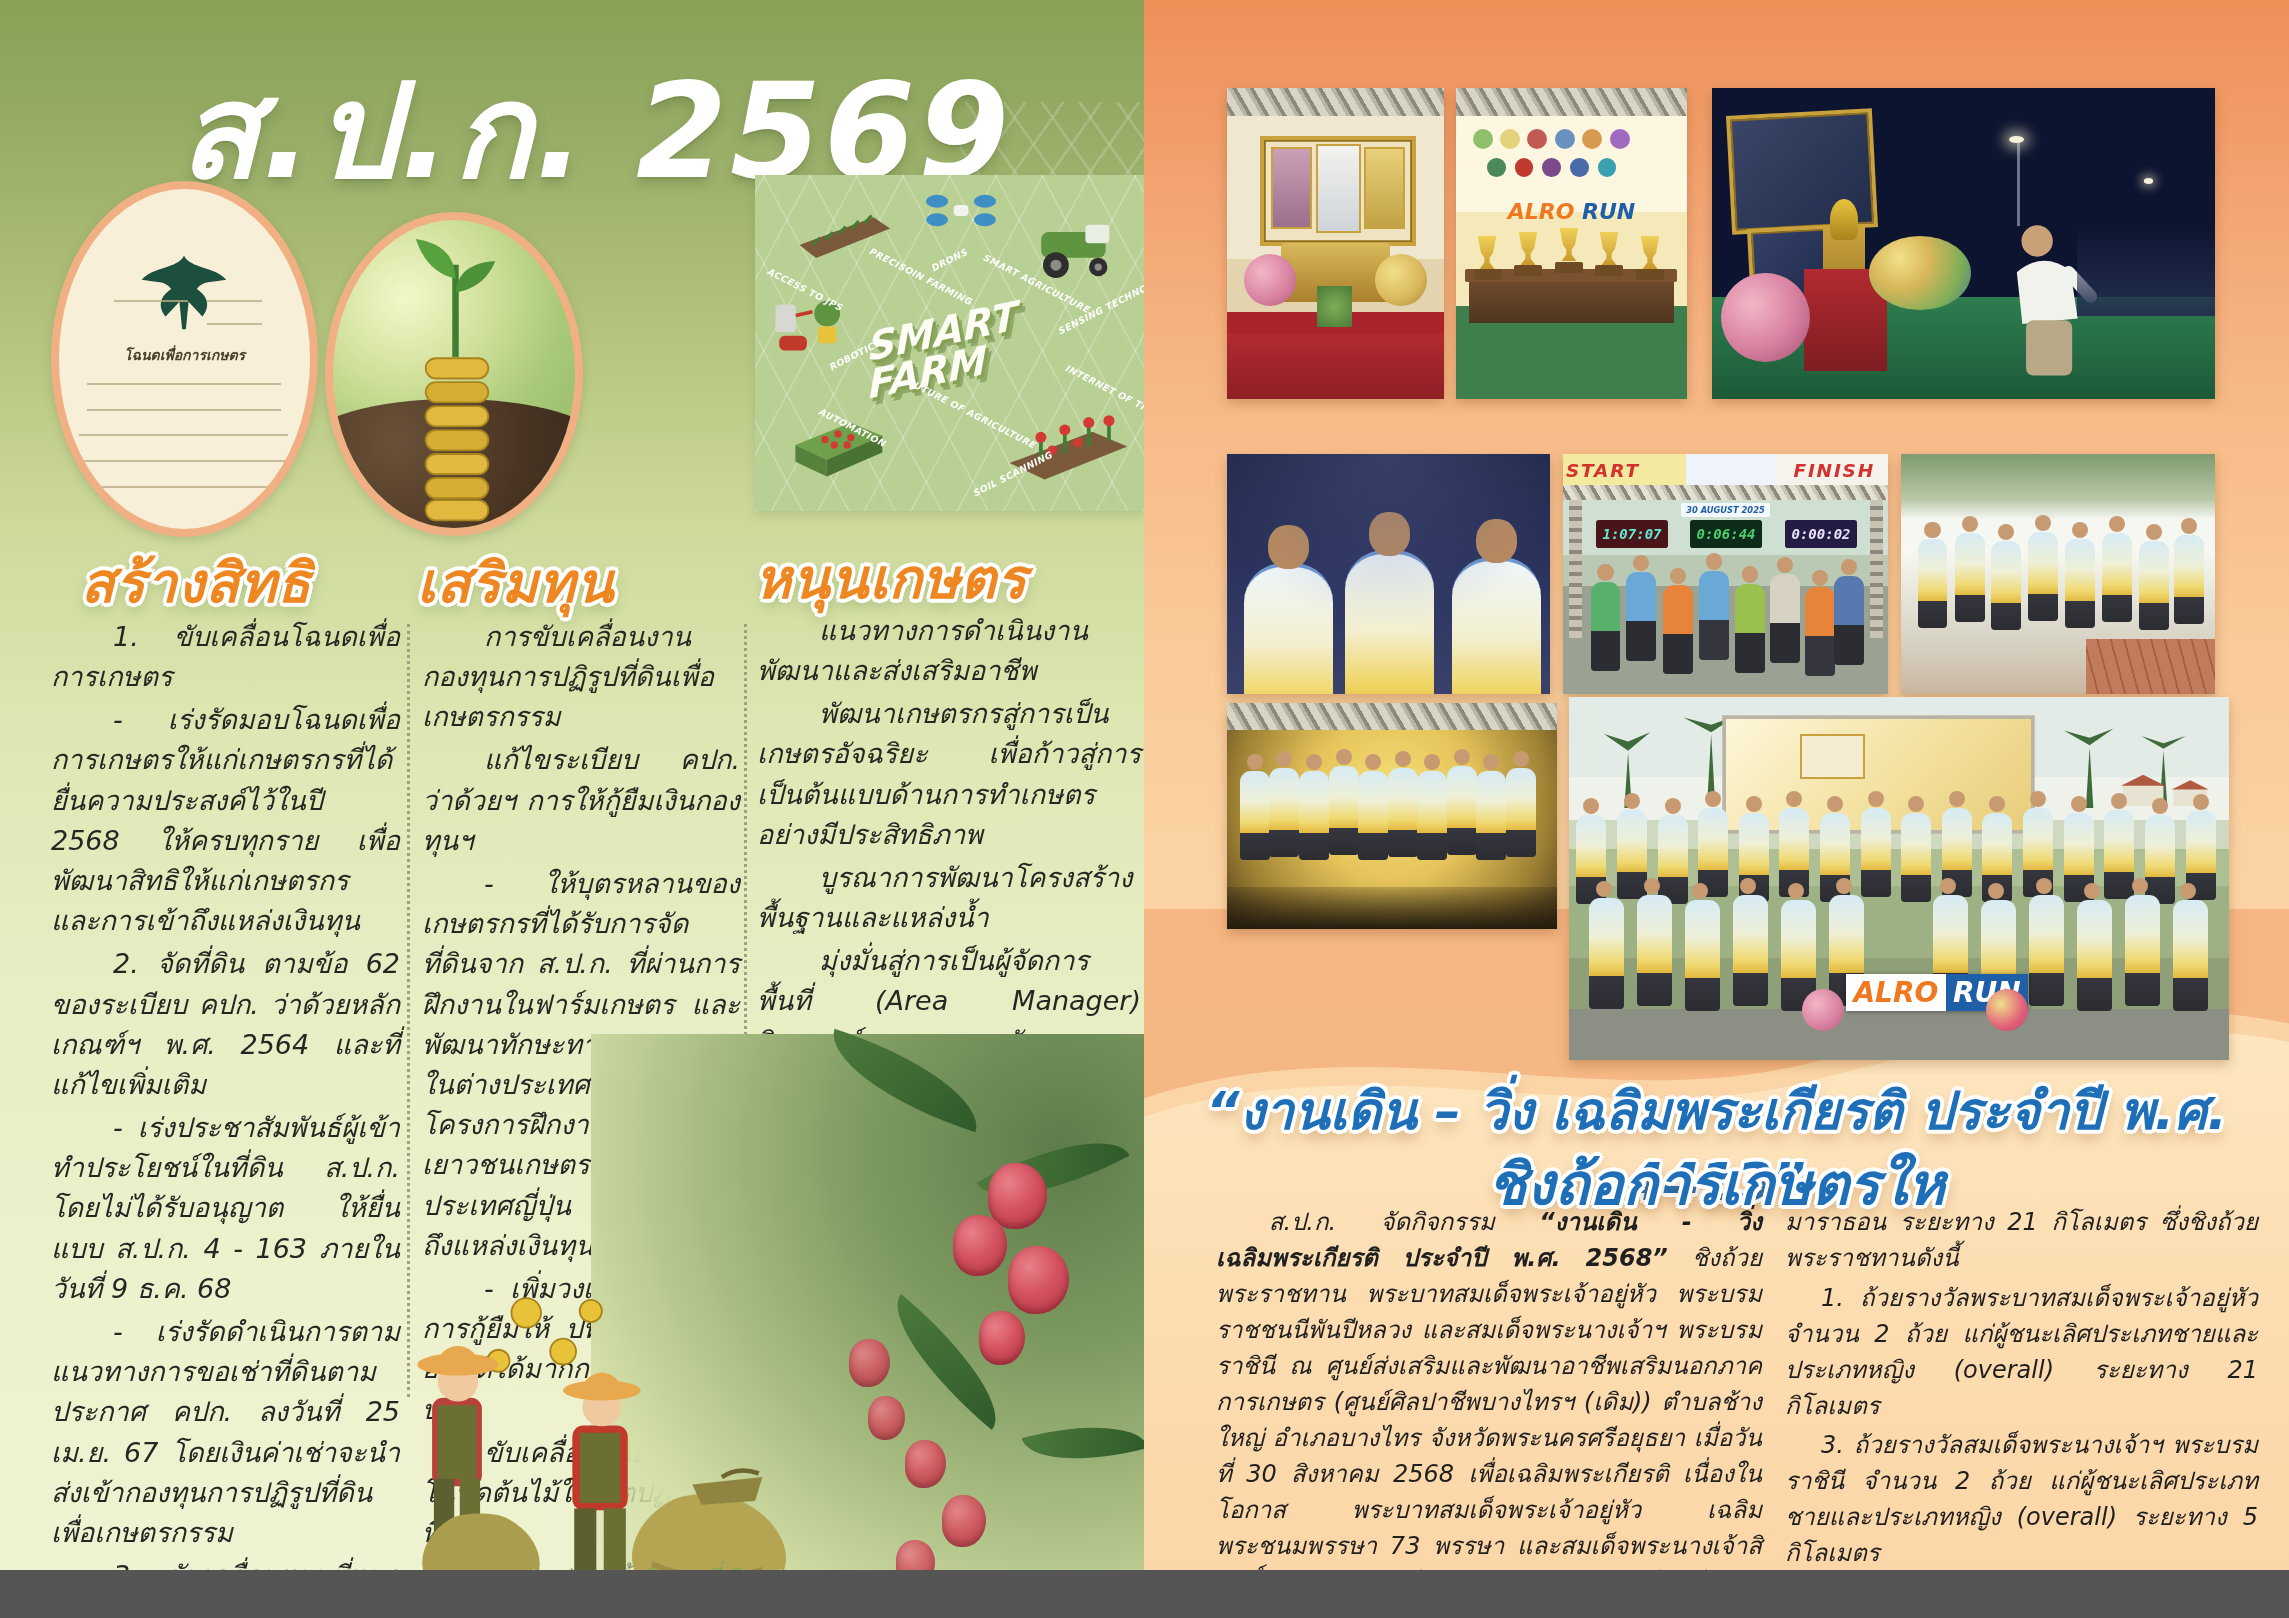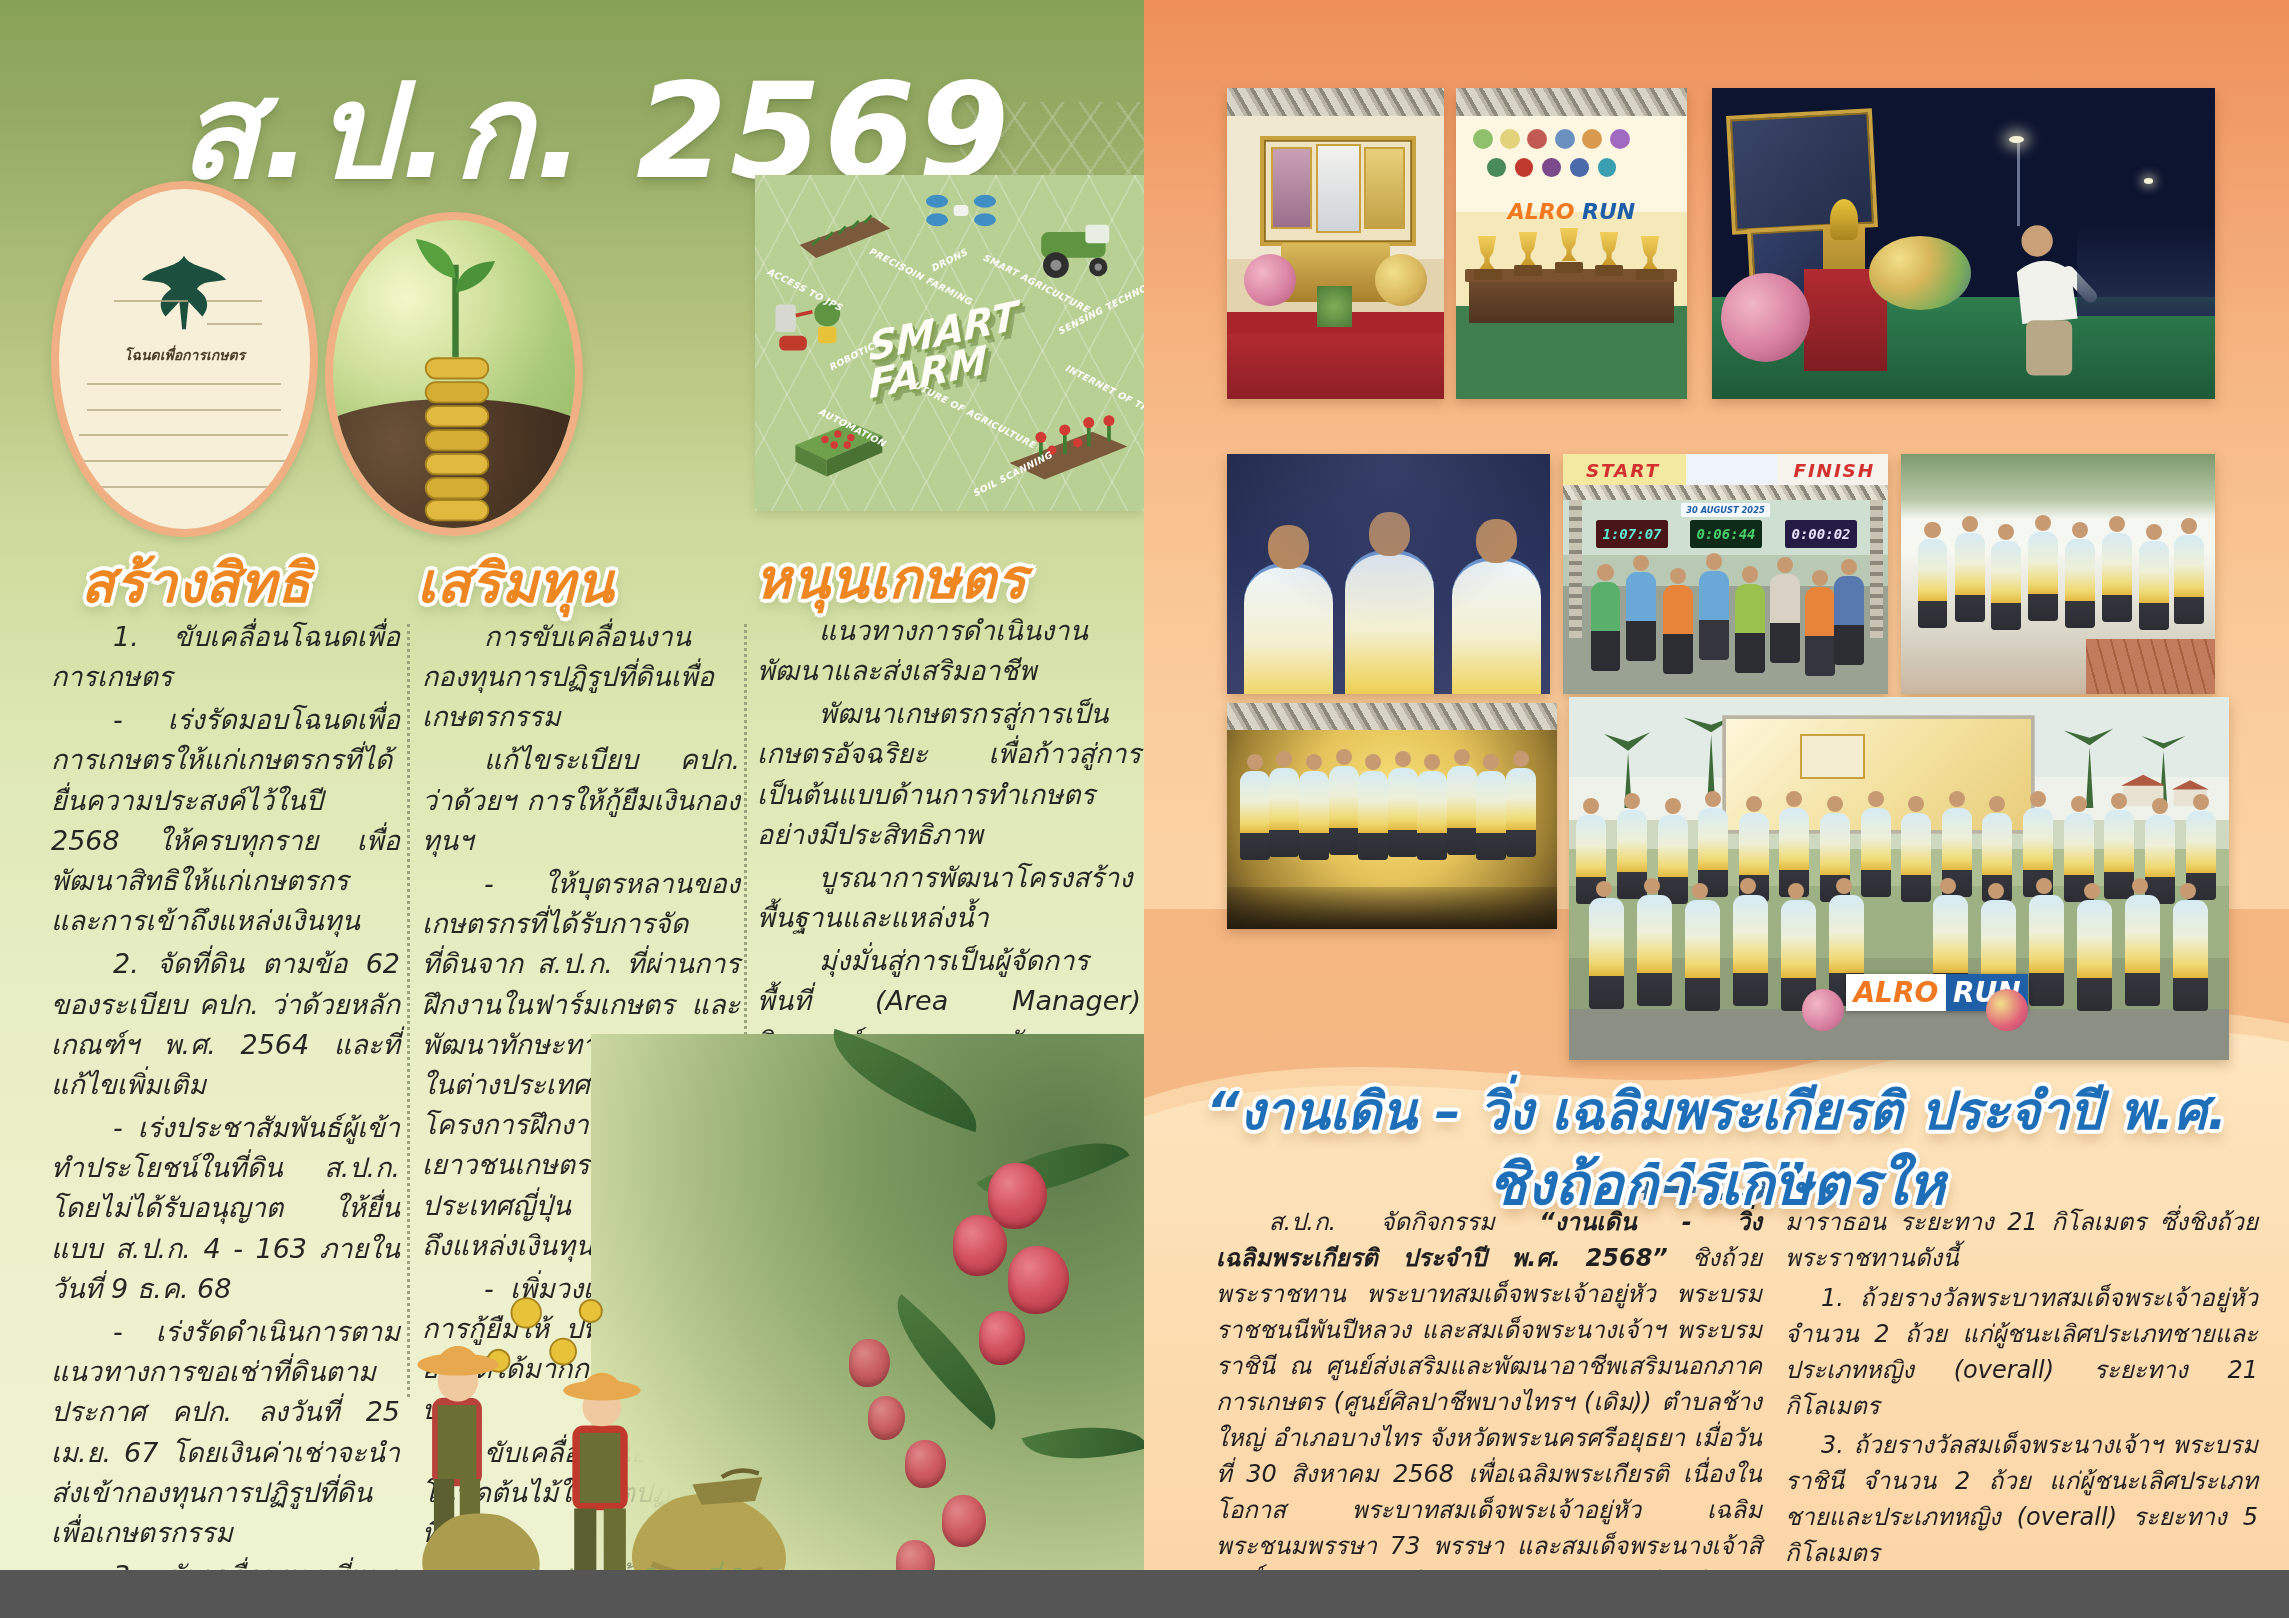--- a/index.html
+++ b/index.html
@@ -436,21 +436,21 @@
 
     <div id="photo-men-night" class="photo">
       <div class="bigman" style="left:16.6px;top:109px"></div>
       <div class="bigman" style="left:118px;top:96px"></div>
       <div class="bigman" style="left:225px;top:103px"></div>
       <div style="position:absolute;left:0;top:0;width:100%;height:100%;background:radial-gradient(circle at 50% 0%,rgba(90,100,150,.35),rgba(0,0,0,0) 60%)"></div>
     </div>
 
     <div id="photo-start-arch" class="photo">
       <div style="position:absolute;left:0;top:0;width:100%;height:31px;background:linear-gradient(90deg,#f3e9a0 0 38%,#eef4fa 38% 66%,#f6f2ec 66% 100%)">
-        <span class="arch-word" style="left:23px">START</span>
+        <span class="arch-word" style="left:3px">START</span>
         <span class="arch-word" style="right:13px">FINISH</span>
         <span class="arch-date">30 AUGUST 2025</span>
       </div>
       <div style="position:absolute;left:0;top:31px;width:100%;height:14.8px;background:repeating-linear-gradient(60deg,#c9c4b4 0 3.7px,#8d897c 3.7px 7.4px,#e5e1d2 7.4px 13px)"></div>
       <div style="position:absolute;left:5.5px;top:46px;width:13px;height:138px;background:repeating-linear-gradient(0deg,#c9c4b4 0 7.4px,#8d897c 7.4px 11px)"></div>
       <div style="position:absolute;right:5.5px;top:46px;width:13px;height:138px;background:repeating-linear-gradient(0deg,#c9c4b4 0 7.4px,#8d897c 7.4px 11px)"></div>
       <div class="timer" style="left:33px;background:#4a1518;color:#5eead4">1:07:07</div>
       <div class="timer" style="left:127px;background:#0e2a18;color:#4ad06a">0:06:44</div>
       <div class="timer" style="left:222px;background:#241c44;color:#e8e4ff">0:00:02</div>
       <div style="position:absolute;left:22px;top:111px;width:277px;height:129px">

